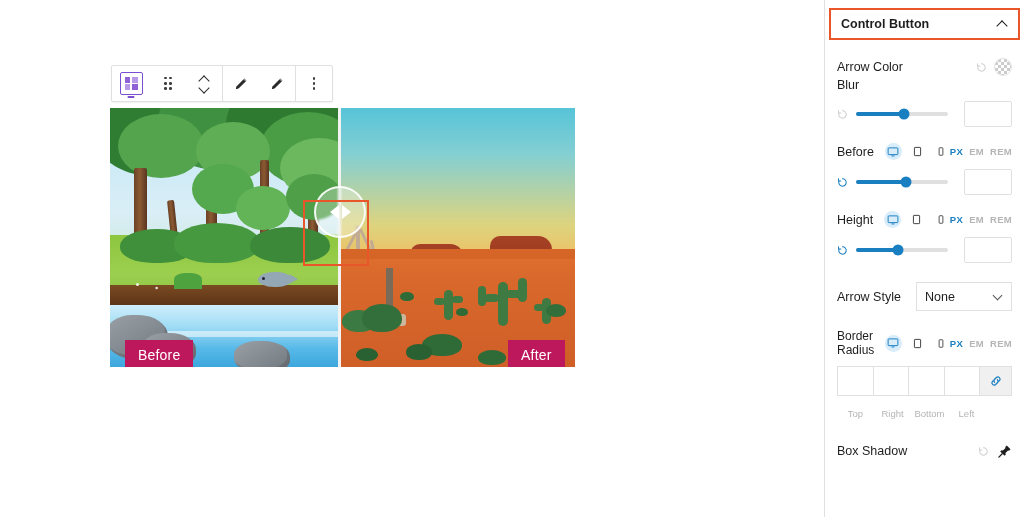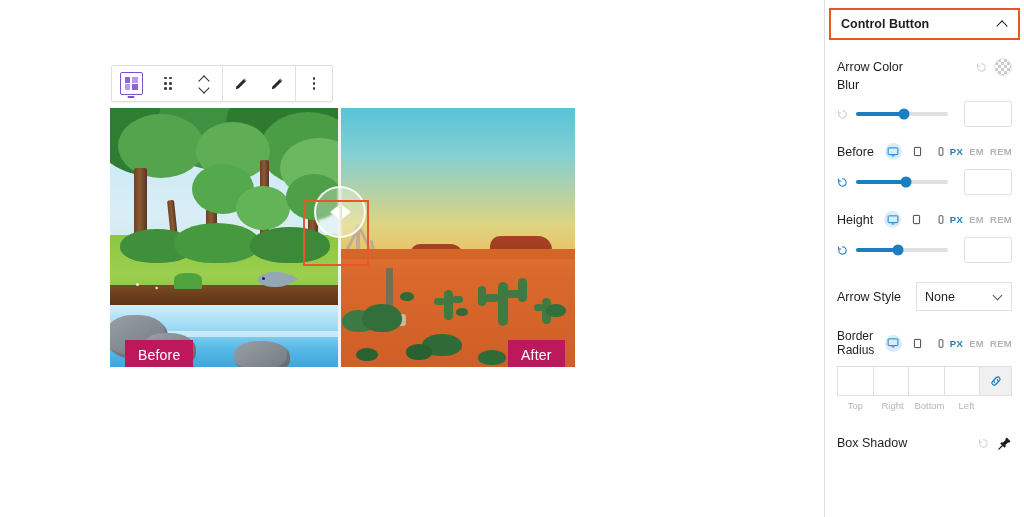--- a/index.html
+++ b/index.html
@@ -217,21 +217,21 @@
     border-left:1.4px solid #555; border-bottom:1.4px solid #555; transform:rotate(-45deg);
   }
 
   .radius-row { display:flex; margin-top:9px; }
   .r-box { width:37px; height:30px; border:1px solid #e0e0e0; background:#fff; margin-right:-1px; }
   .r-box input { width:100%; height:100%; border:none; outline:none; background:transparent; font-size:11px; text-align:center; }
   .r-link {
     width:33px; height:30px; border:1px solid #e0e0e0; background:#f0f0f0;
     display:flex; align-items:center; justify-content:center; cursor:pointer;
   }
-  .r-caps { display:flex; margin-top:4px; }
+  .r-caps { display:flex; margin-top:12px; }
   .r-cap { width:37px; text-align:center; font-size:9.5px; color:#b5b5b5; }
 </style>
 </head>
 <body>
 
 <div class="app">
 
   <div class="canvas">
 
     <div class="block-toolbar">

